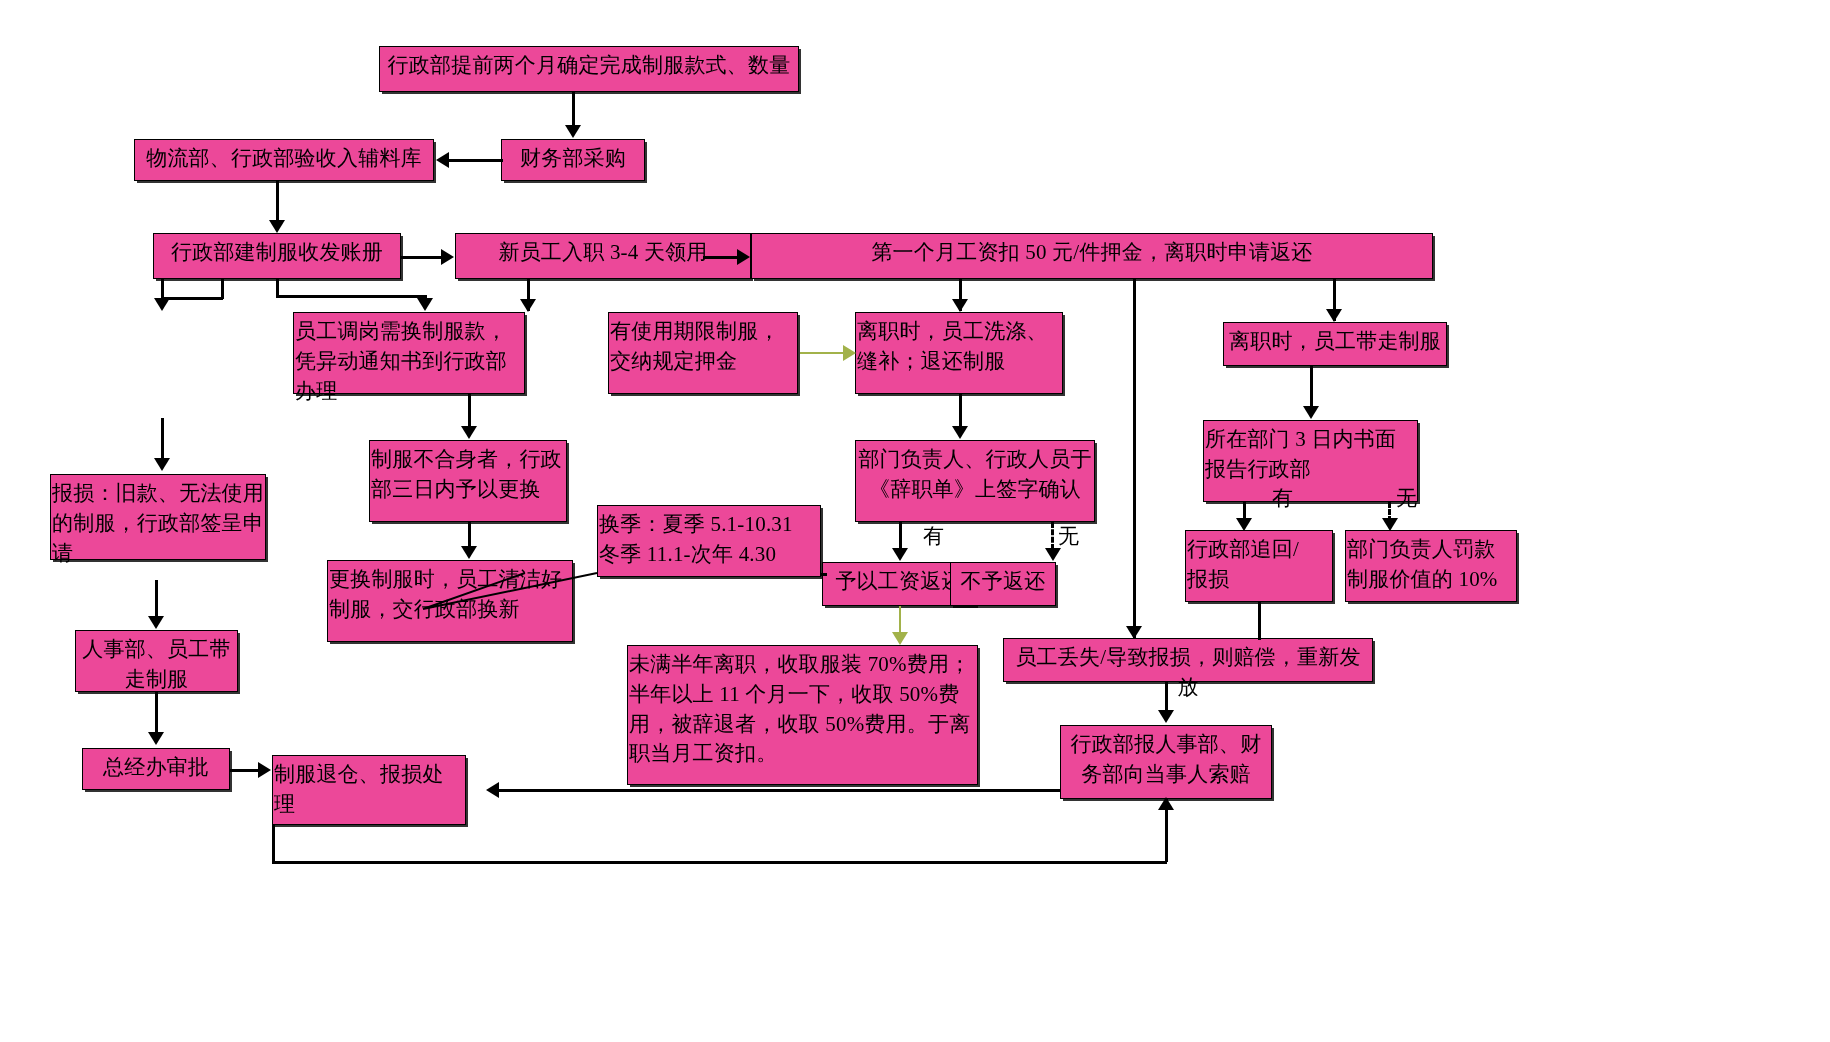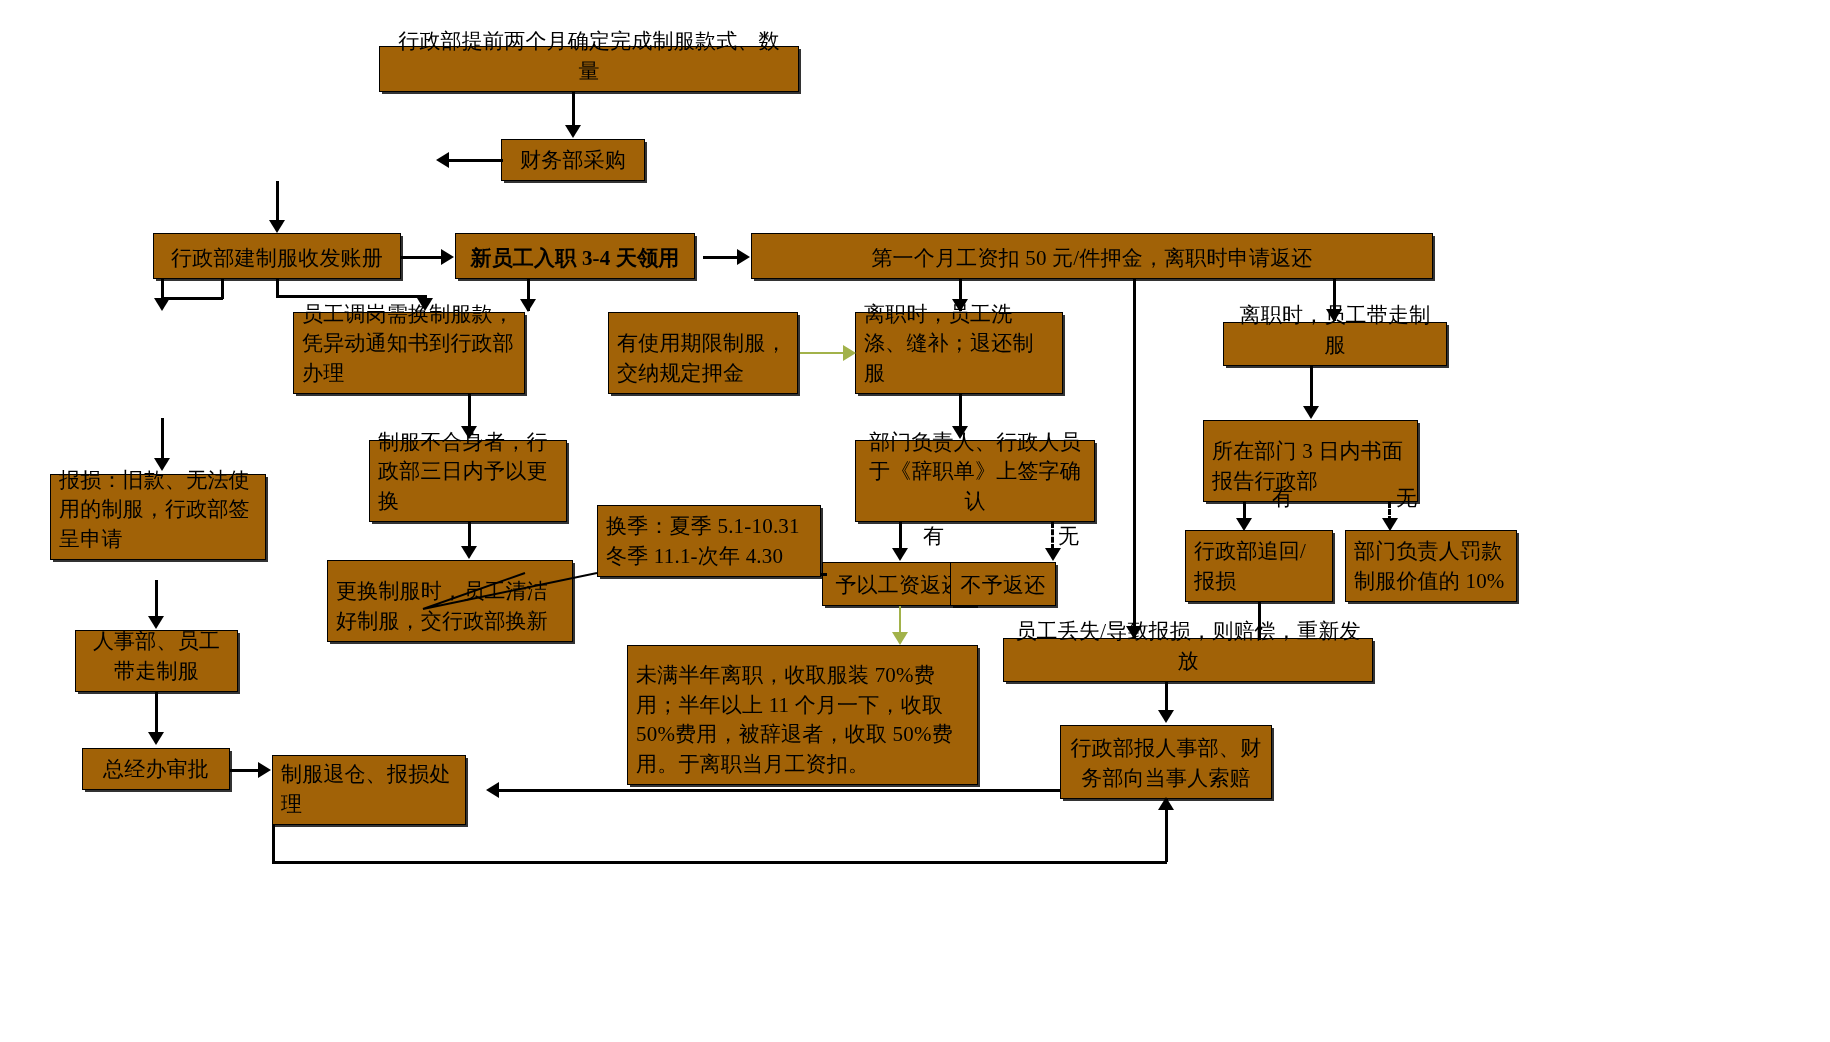--- a/index.html
+++ b/index.html
@@ -16,25 +16,25 @@
     position: relative;
     width: 1830px;
     height: 1042px;
     background: #ffffff;
     overflow: hidden;
   }
   .node {
     position: absolute;
     box-sizing: border-box;
     border: 1.5px solid #000000;
-    background: #a16207;
+    background: #ec4899;
     display: flex;
-    align-items: flex-end;
+    align-items: flex-start;
     justify-content: flex-start;
-    padding: 4px 8px;
+    padding: 4px 1px;
     line-height: 1.42;
     font-size: 21px;
     letter-spacing: 0.2px;
     white-space: pre-line;
     box-shadow: 2.5px 2.5px 0 -0.5px rgba(0,0,0,0.80);
   }
   .node.center {
     justify-content: center;
     text-align: center;
   }
@@ -101,26 +101,29 @@
 <div id="canvas">
 
   <div class="node center" style="left:379px; top:46px; width:420px; height:46px;">
     <span>行政部提前两个月确定完成制服款式、数量</span>
   </div>
 
   <div class="node center" style="left:501px; top:139px; width:144px; height:42px;">
     <span>财务部采购</span>
   </div>
 
+  <div class="node center" style="left:134px; top:139px; width:300px; height:42px;">
+    <span>物流部、行政部验收入辅料库</span>
+  </div>
 
   <div class="node center" style="left:153px; top:233px; width:248px; height:46px;">
     <span>行政部建制服收发账册</span>
   </div>
 
-  <div class="node center" style="left:455px; top:233px; width:240px; height:46px;font-weight:bold;">
+  <div class="node center" style="left:455px; top:233px; width:296px; height:46px;">
     <span>新员工入职 3-4 天领用</span>
   </div>
 
   <div class="node center" style="left:751px; top:233px; width:682px; height:46px;">
     <span>第一个月工资扣 50 元/件押金，离职时申请返还</span>
   </div>
 
 
   <div class="node left" style="left:293px; top:312px; width:232px; height:82px;">
     <span>员工调岗需换制服款，凭异动通知书到行政部办理</span>

